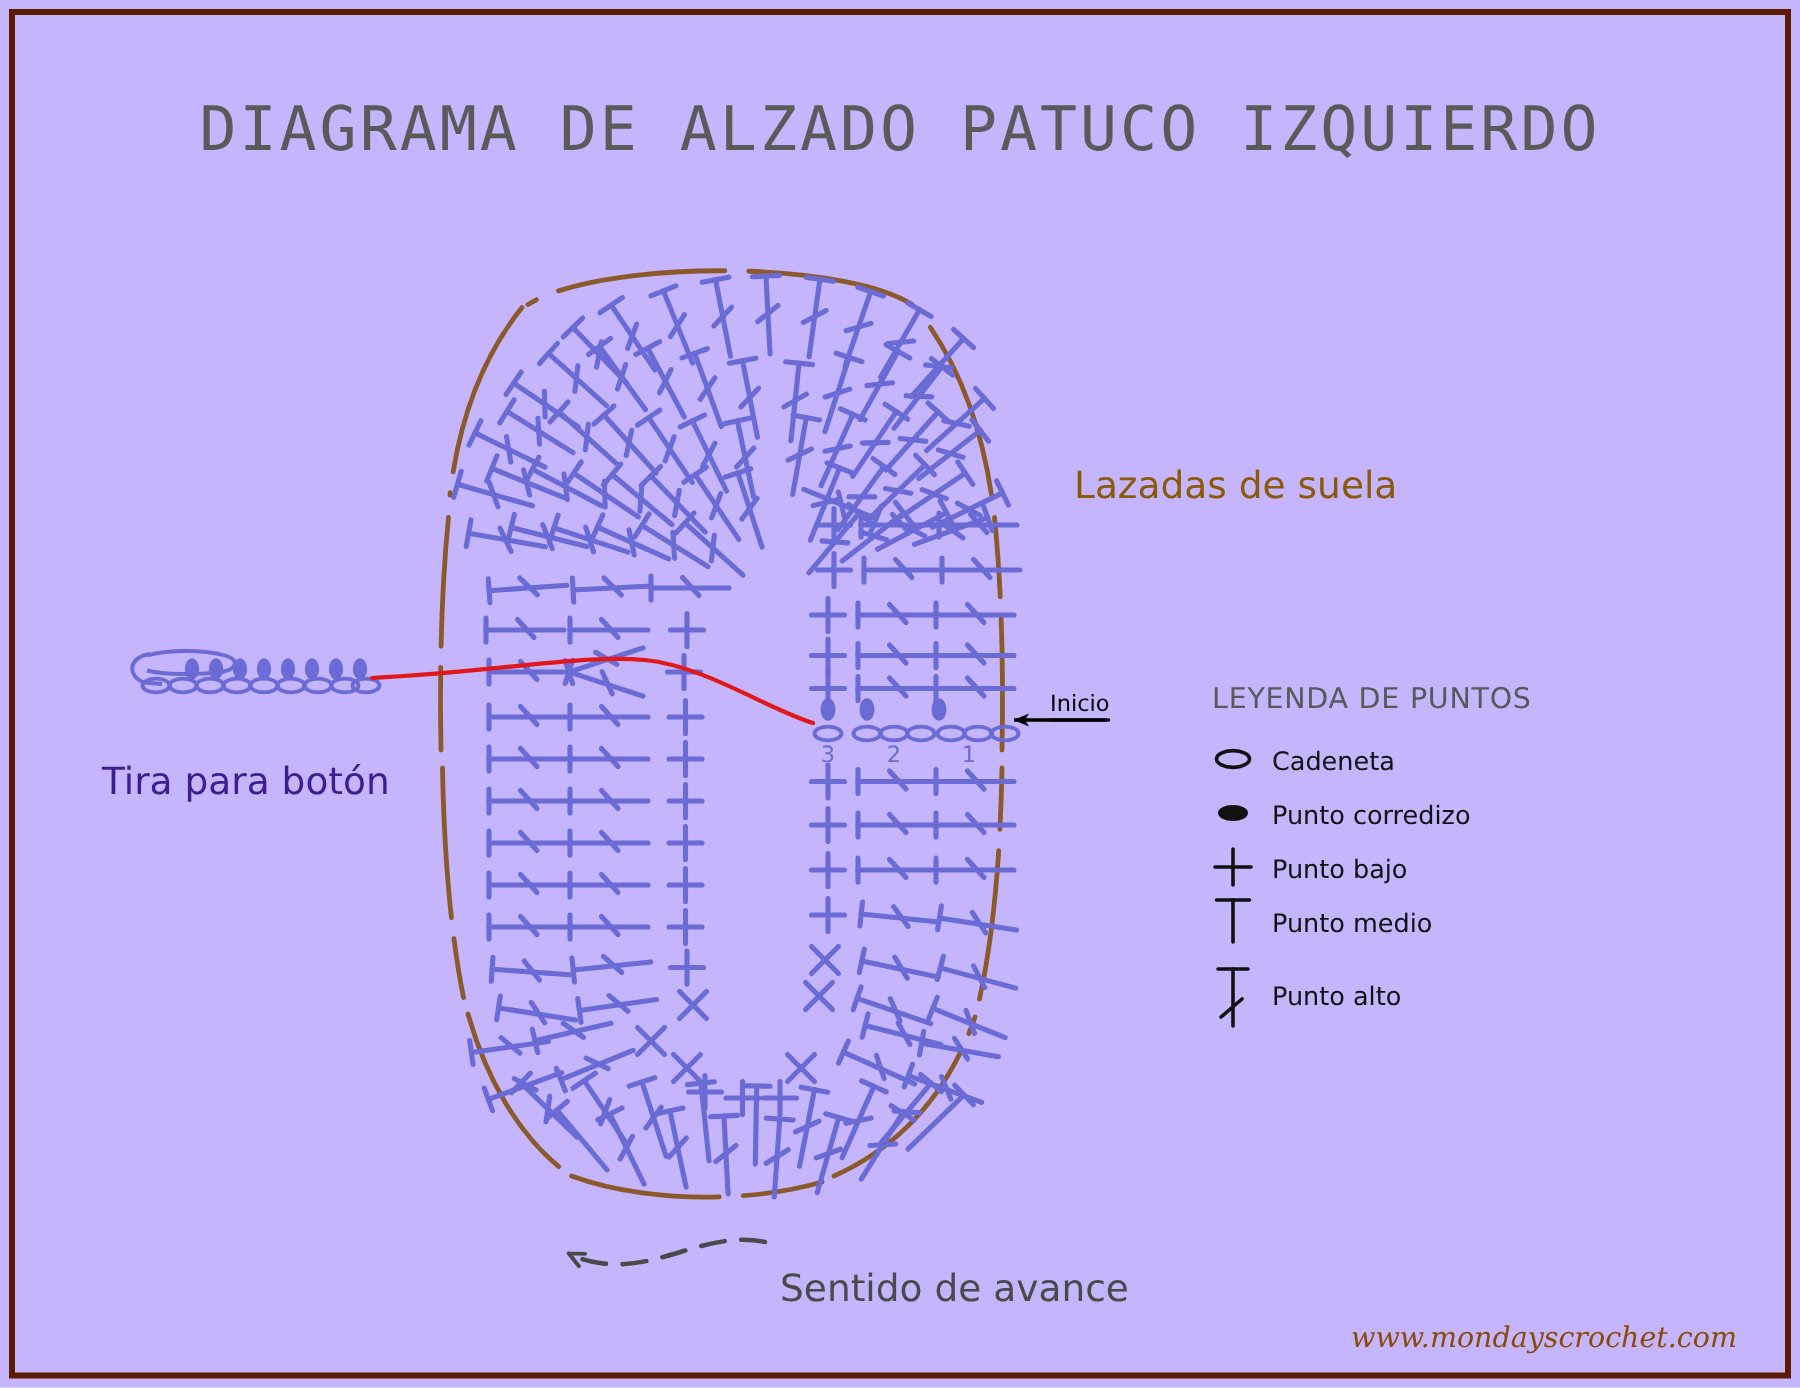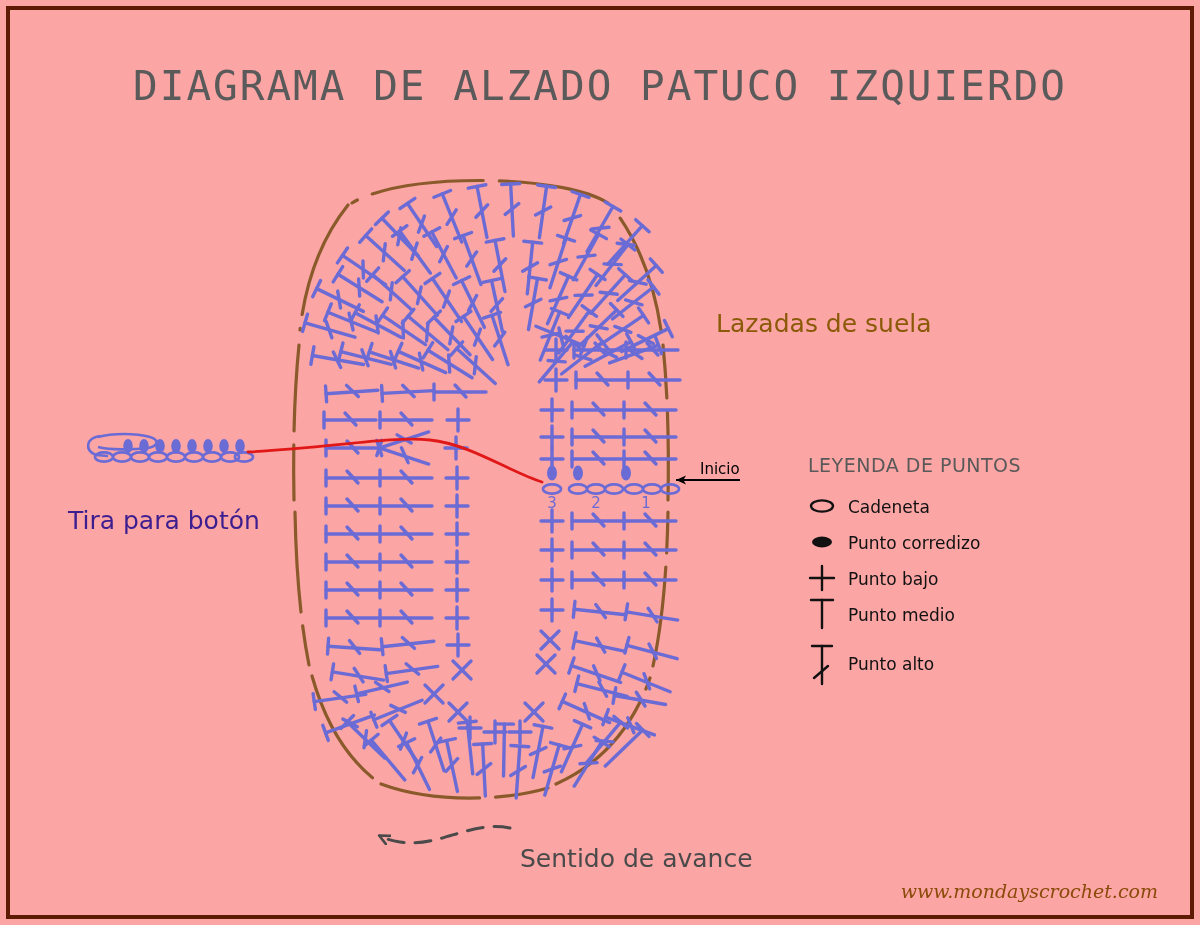--- a/index.html
+++ b/index.html
@@ -4,21 +4,21 @@
 <title>Diagrama de alzado patuco izquierdo</title>
 <style>
   html,body{margin:0;padding:0;background:#ffffff;}
   body{
     width:1200px;height:925px;overflow:hidden;
     font-family:"DejaVu Sans","Liberation Sans",sans-serif;
     position:relative;
   }
   #page{
     position:absolute;left:0;top:0;width:1200px;height:925px;
-    background:#fca5a5;
+    background:#c4b5fd;
     box-sizing:border-box;
   }
   .frame{
     position:absolute;left:6px;top:6px;width:1188px;height:913px;
     border:4px solid #5c1b02;box-sizing:border-box;pointer-events:none;
   }
   svg#canvas{position:absolute;left:0;top:0;width:1200px;height:925px;}
   .txt-title{
     font-family:"DejaVu Sans Mono","Liberation Mono",monospace;
     font-size:41px;letter-spacing:2px;fill:#5a5a5a;

